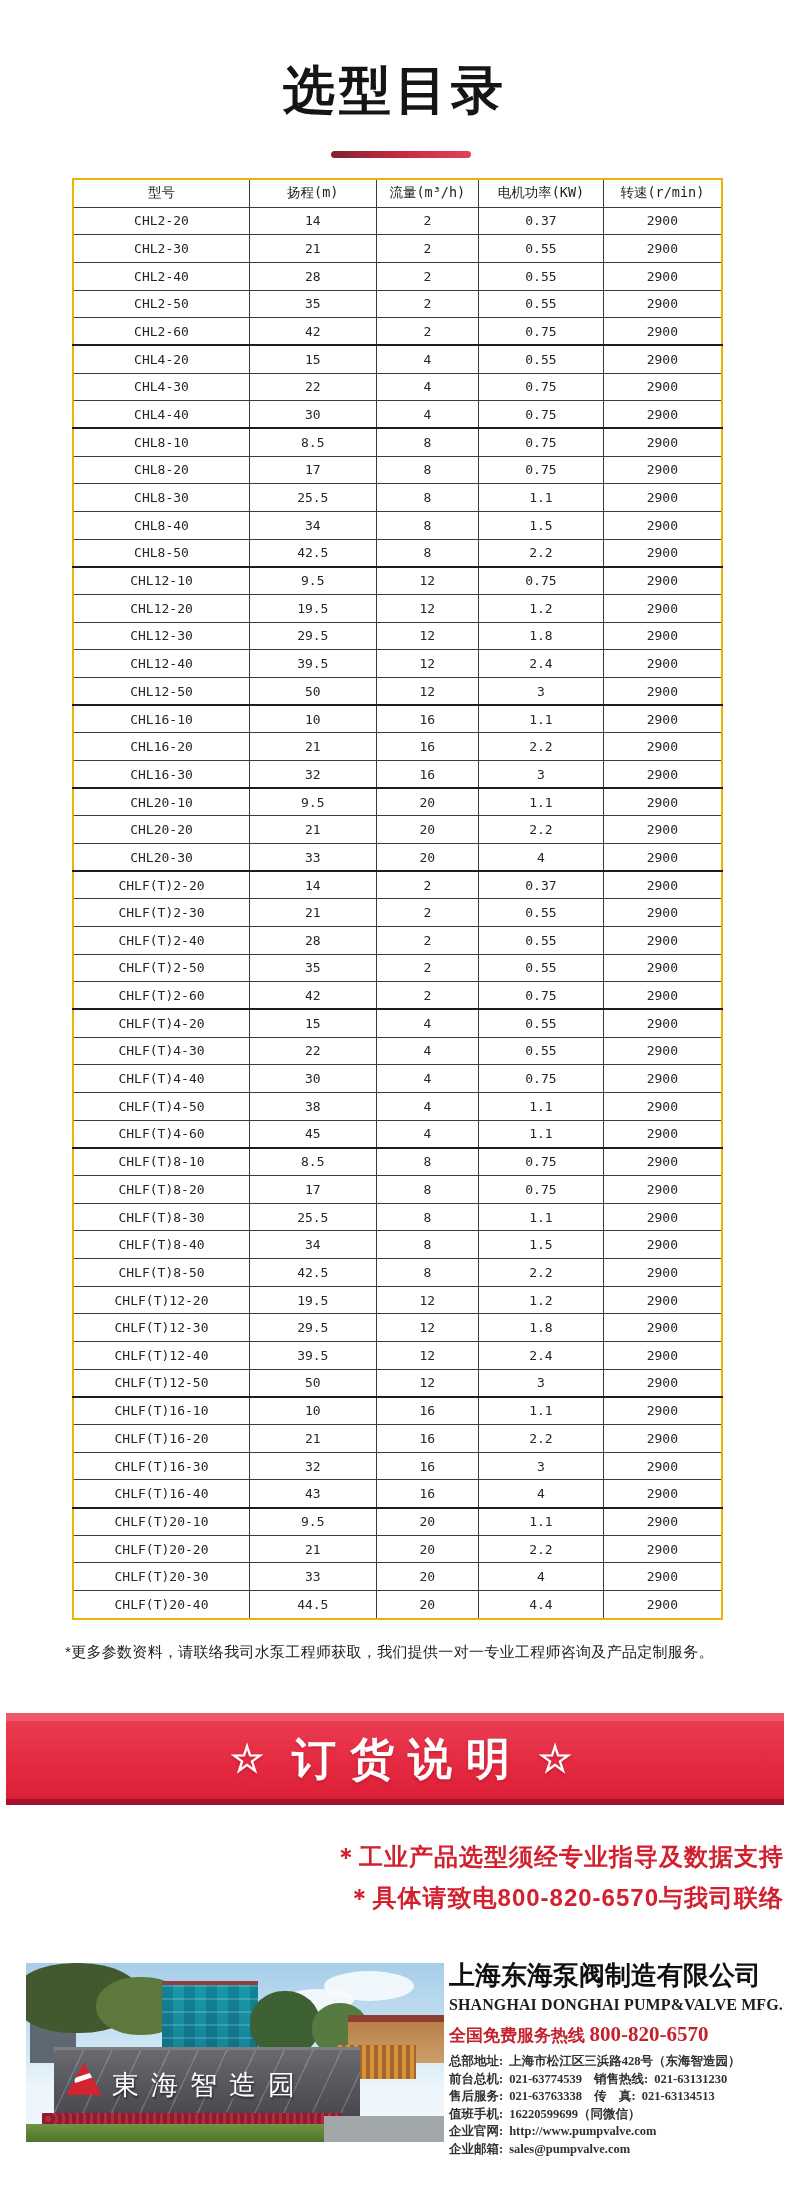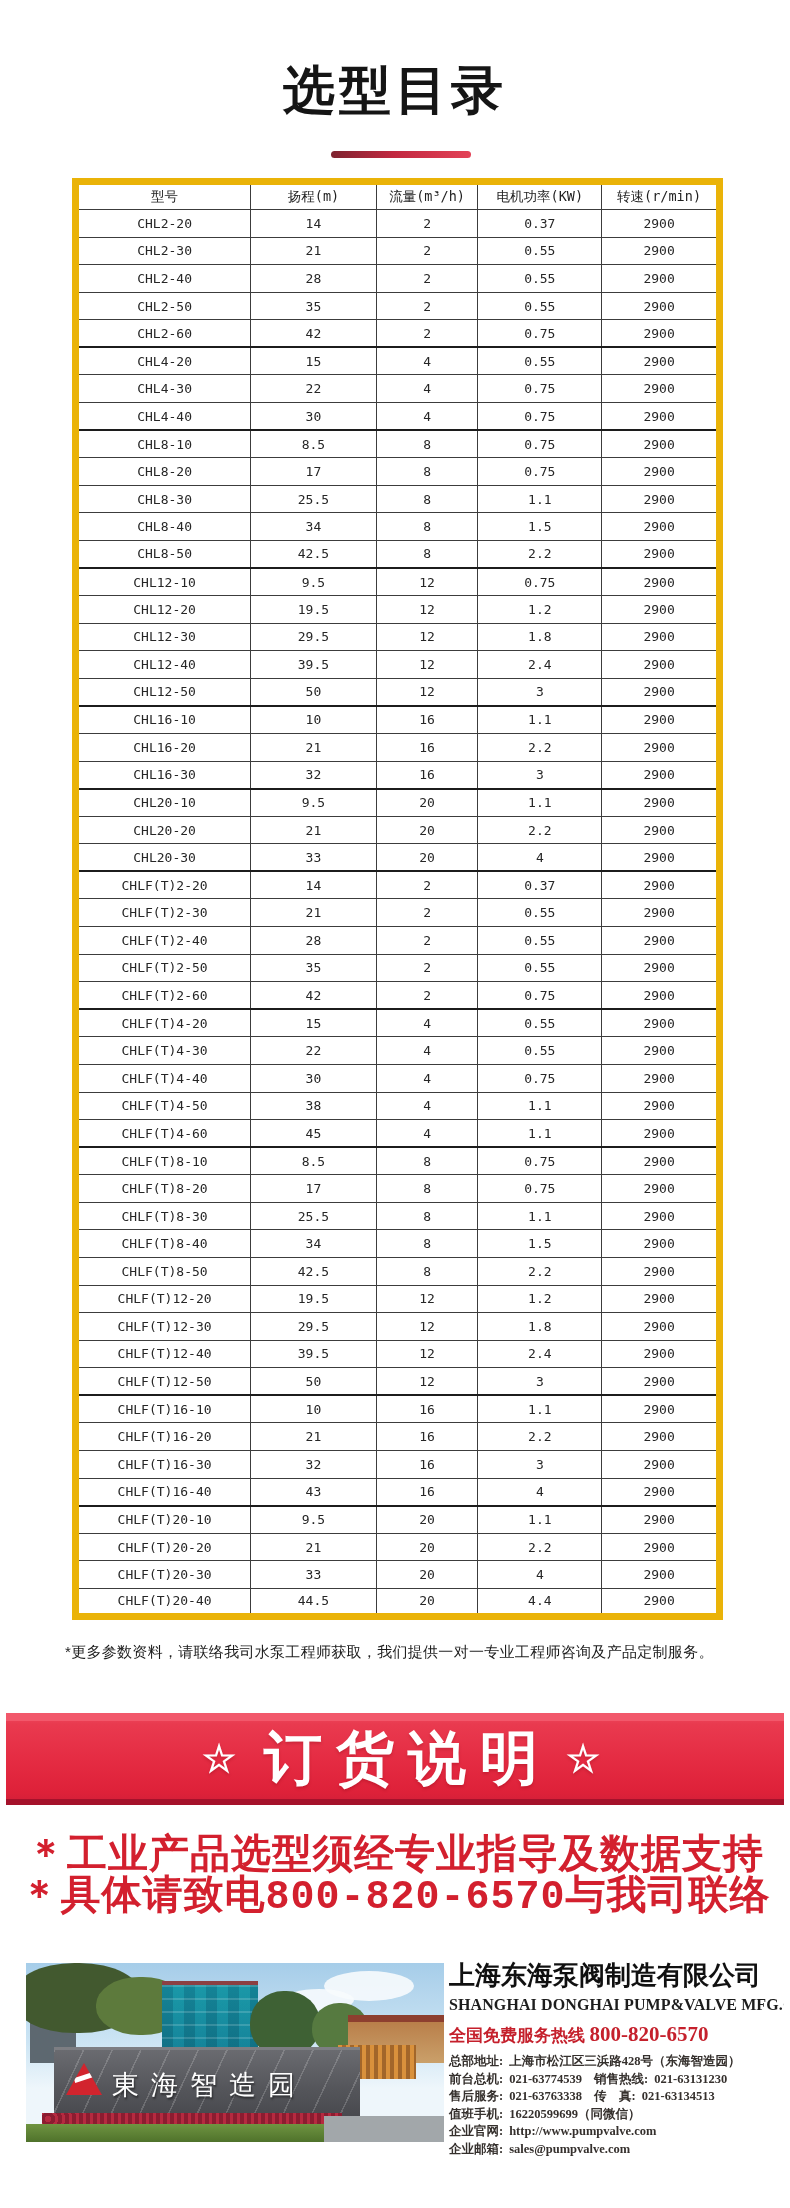--- a/index.html
+++ b/index.html
@@ -11,47 +11,47 @@
   .page-title { position:absolute; top:56px; left:0; width:100%; text-align:center;
     font-size:52px; font-weight:bold; color:#151515; letter-spacing:4px;
     font-family:"Liberation Sans", sans-serif; }
   .title-underline { position:absolute; top:151px; left:325px; width:140px; height:7px;
     border-radius:4px; background:linear-gradient(90deg,#7e2430 0%,#c22840 45%,#e34257 100%); }
 
   
   .table-wrap { position:absolute; left:66px; top:178px; width:651px; height:1442px; }
   table.spec { width:100%; height:100%; border-collapse:collapse; table-layout:fixed;
     font-family:"DejaVu Sans Mono","Liberation Mono",monospace; }
-  table.spec { border:7px solid #eab308; }
+  table.spec { border:2px solid #eab308; }
   table.spec th, table.spec td { border:1px solid #3c3c3c; text-align:center; vertical-align:middle;
     font-size:13px; color:#262626; font-weight:normal; padding:0; overflow:hidden; white-space:nowrap; }
   table.spec thead th { font-size:13.5px; height:28px; color:#1f1f1f; }
   table.spec tbody tr { height:27px; }
   table.spec tbody tr.group-start td { border-top:2px solid #1c1c1c; }
 
   
   .footnote { position:absolute; left:59px; top:1643px; width:690px;
     font-size:15px; color:#1c1c1c; letter-spacing:0.3px; }
 
   
   .order-banner { position:absolute; left:0; top:1713px; width:790px; height:92px;
     background:linear-gradient(180deg,#f briefly 0); }
   .order-banner { background:linear-gradient(180deg,#ef4c5f 0%,#e93a4f 12%,#e52c43 50%,#de2139 86%,#d01f38 100%); }
   .order-banner .lip { position:absolute; left:0; bottom:0; width:100%; height:6px; background:#a5122b; }
   .order-banner .topstrip { position:absolute; left:0; top:0; width:100%; height:8px; background:#f2586b; }
   .order-banner .inner { position:absolute; inset:0; display:flex; align-items:center; justify-content:center;
     color:#ffffff; text-shadow:0 2px 3px rgba(120,0,15,0.25); }
   .order-banner .star { font-size:38px; line-height:1; font-weight:bold; }
-  .order-banner .btitle { font-size:58px; font-weight:bold; letter-spacing:14px; margin:0 14px 0 28px;
+  .order-banner .btitle { font-size:44px; font-weight:bold; letter-spacing:14px; margin:0 14px 0 28px;
     font-family:Liberation Serif, serif; }
 
   
-  .order-notes { position:absolute; left:0; top:1836px; width:100%; text-align:center;
-    font-family:Liberation Mono, monospace; font-weight:700; color:#d3202e;
-    font-size:40px; line-height:41px; letter-spacing:1px; }
+  .order-notes { position:absolute; left:0; top:1836px; width:100%; text-align:right;
+    font-family:Liberation Sans, sans-serif; font-weight:700; color:#d3202e;
+    font-size:24px; line-height:41px; letter-spacing:1px; }
 
   
   .photo { position:absolute; left:20px; top:1963px; width:418px; height:179px; overflow:hidden; background:#cfe6f5; }
   .ph-sky { position:absolute; inset:0; background:linear-gradient(180deg,#a6cde9 0%,#cde5f4 45%,#eef6fb 70%); }
   .ph-cloud { position:absolute; border-radius:50%; background:#f7fbfd; opacity:.9; }
   .ph-bldg-left { position:absolute; left:4px; top:22px; width:46px; height:78px; background:#5d6870; }
   .ph-tree { position:absolute; border-radius:48%; }
   .ph-glass { position:absolute; left:136px; top:18px; width:96px; height:80px;
     background:repeating-linear-gradient(90deg,#2f7e88 0 11px,#3c939c 11px 22px),linear-gradient(180deg,#38858f,#2a6f7a);
     background-blend-mode:overlay; border-top:4px solid #8c4042; }

